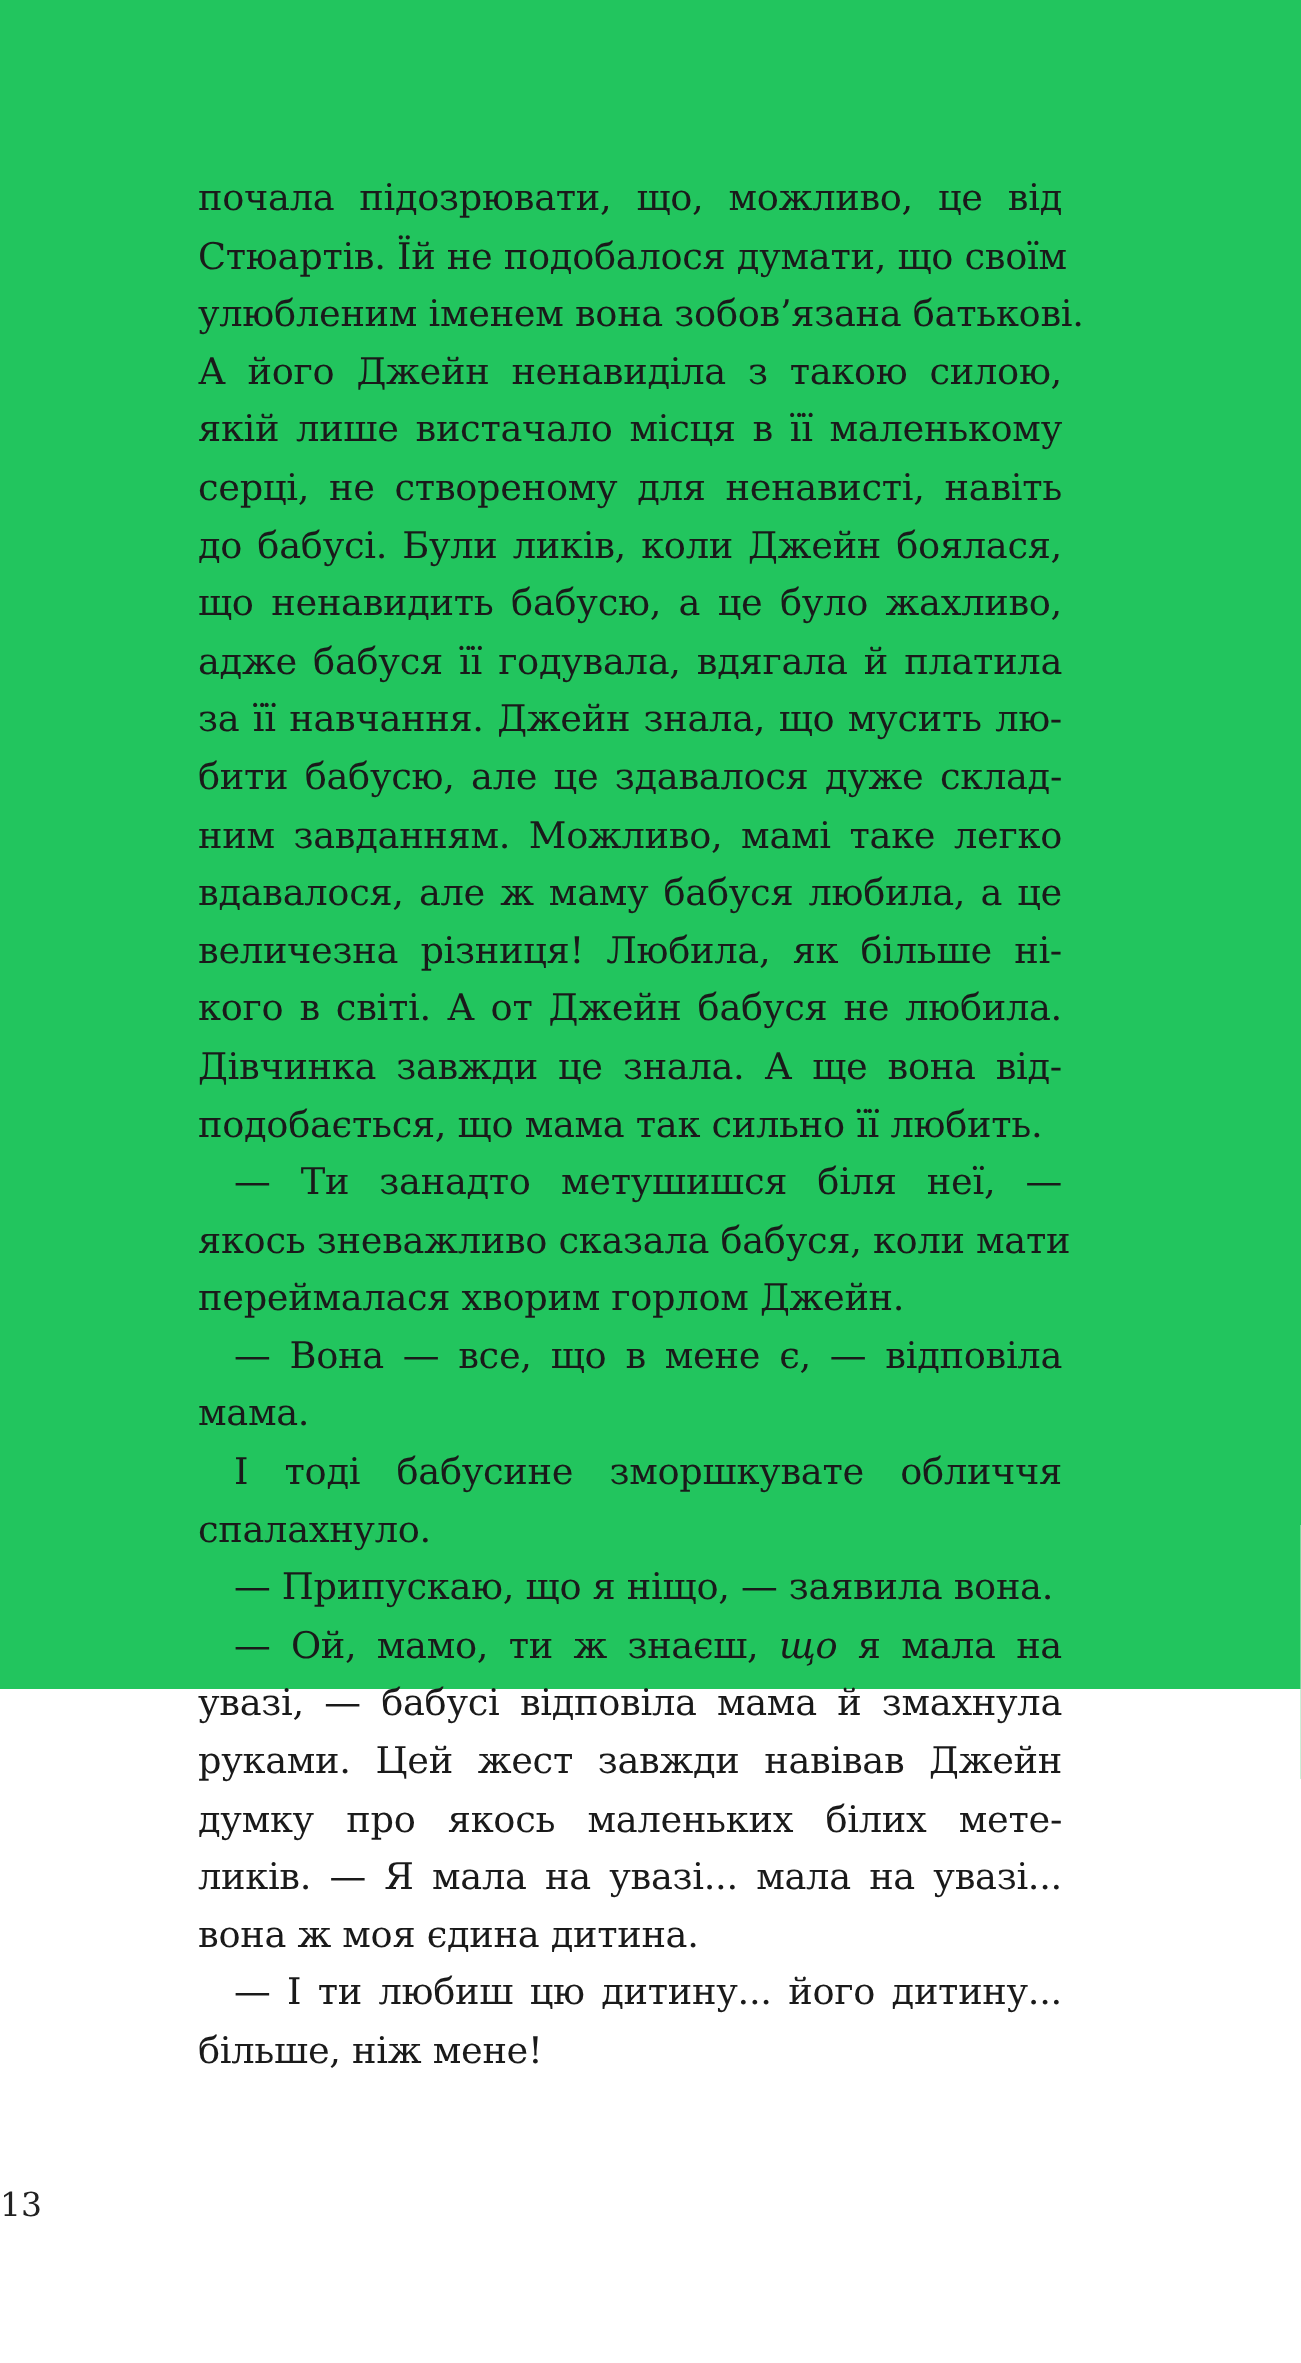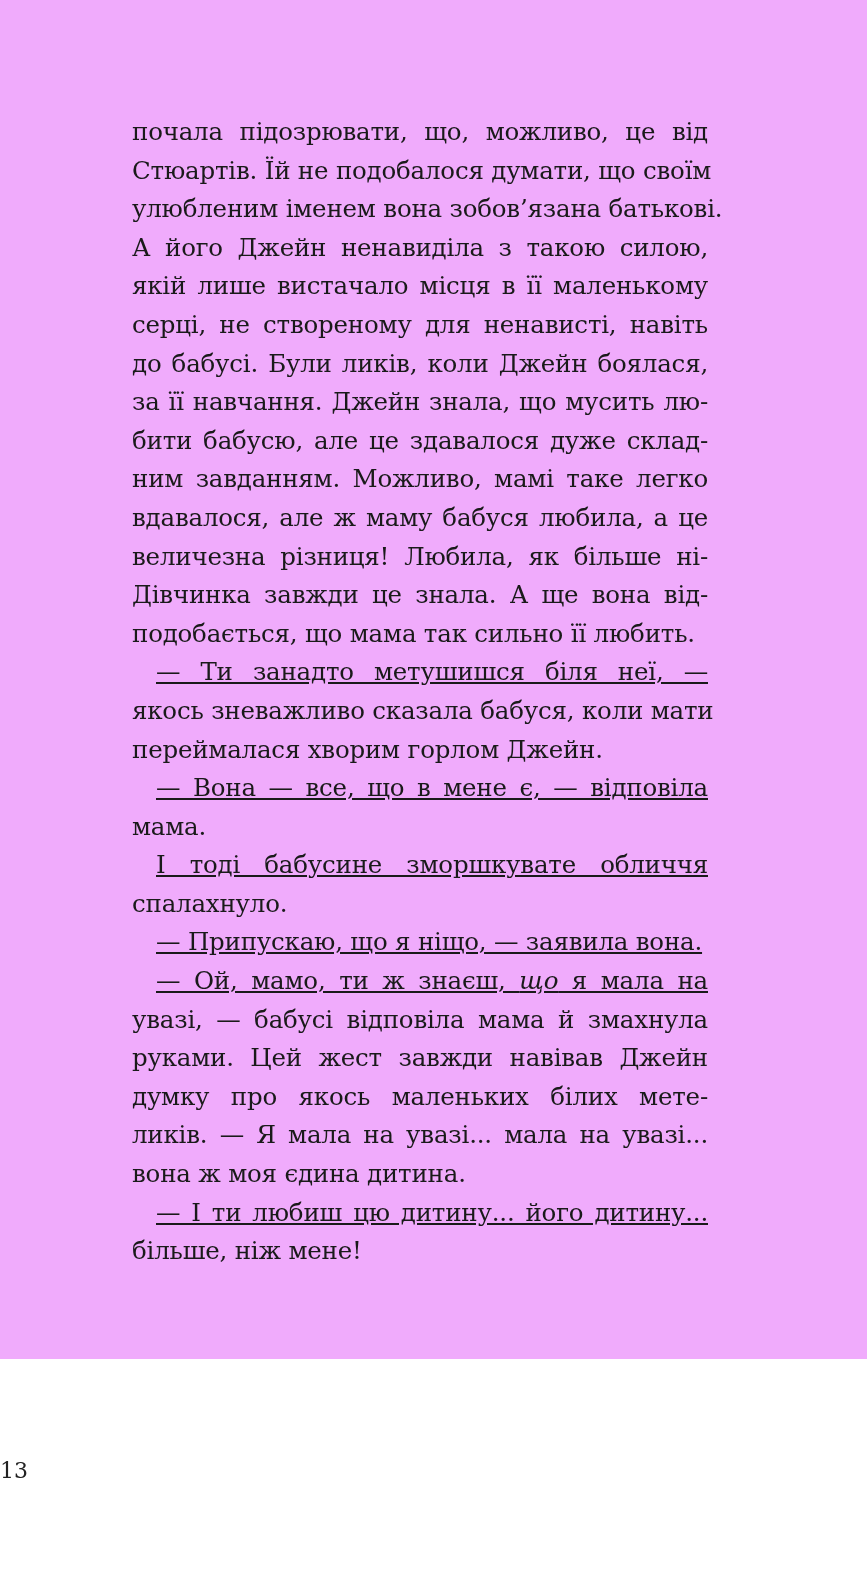--- a/index.html
+++ b/index.html
@@ -13,22 +13,22 @@
       position: relative;
       overflow: hidden;
       font-family: "DejaVu Serif", "Liberation Serif", serif;
       color: #1a1a1a;
     }
     .page {
       position: absolute;
       left: 0;
       top: 0;
       width: 867px;
-      height: 1359px;
-      background: #f0abfc;
+      height: 1126px;
+      background: #22c55e;
     }
     .text-block {
       position: absolute;
       left: 132px;
       top: 113px;
       width: 576px;
     }
     .line {
       display: block;
       height: 38.6px;
@@ -38,21 +38,20 @@
       text-align-last: justify;
       white-space: nowrap;
       overflow: visible;
       letter-spacing: -0.2px;
     }
     .line.last {
       text-align-last: left;
     }
     .line.indent {
       padding-left: 24px;
-      text-decoration: underline;
     }
     .line .it {
       font-style: italic;
       margin-top: 16px;
     }
     .page-number {
       position: absolute;
       left: 0;
       width: 867px;
       top: 1458px;
@@ -67,25 +66,28 @@
 
 <div class="page">
   <div class="text-block">
     <span class="line">почала підозрювати, що, можливо, це від</span>
     <span class="line">Стюартів. Їй не подобалося думати, що своїм</span>
     <span class="line">улюбленим іменем вона зобов’язана батькові.</span>
     <span class="line">А його Джейн ненавиділа з такою силою,</span>
     <span class="line">якій лише вистачало місця в її маленькому</span>
     <span class="line">серці, не створеному для ненависті, навіть</span>
     <span class="line">до бабусі. Були ликів, коли Джейн боялася,</span>
+    <span class="line">що ненавидить бабусю, а це було жахливо,</span>
+    <span class="line">адже бабуся її годувала, вдягала й платила</span>
     <span class="line">за її навчання. Джейн знала, що мусить лю-</span>
     <span class="line">бити бабусю, але це здавалося дуже склад-</span>
     <span class="line">ним завданням. Можливо, мамі таке легко</span>
     <span class="line">вдавалося, але ж маму бабуся любила, а це</span>
     <span class="line">величезна різниця! Любила, як більше ні-</span>
+    <span class="line">кого в світі. А от Джейн бабуся не любила.</span>
     <span class="line">Дівчинка завжди це знала. А ще вона від-</span>
     <span class="line last">подобається, що мама так сильно її любить.</span>
     <span class="line indent">— Ти занадто метушишся біля неї, —</span>
     <span class="line">якось зневажливо сказала бабуся, коли мати</span>
     <span class="line last">переймалася хворим горлом Джейн.</span>
     <span class="line indent">— Вона — все, що в мене є, — відповіла</span>
     <span class="line last">мама.</span>
     <span class="line indent"> І тоді бабусине зморшкувате обличчя</span>
     <span class="line last">спалахнуло.</span>
     <span class="line indent last">— Припускаю, що я ніщо, — заявила вона.</span>

